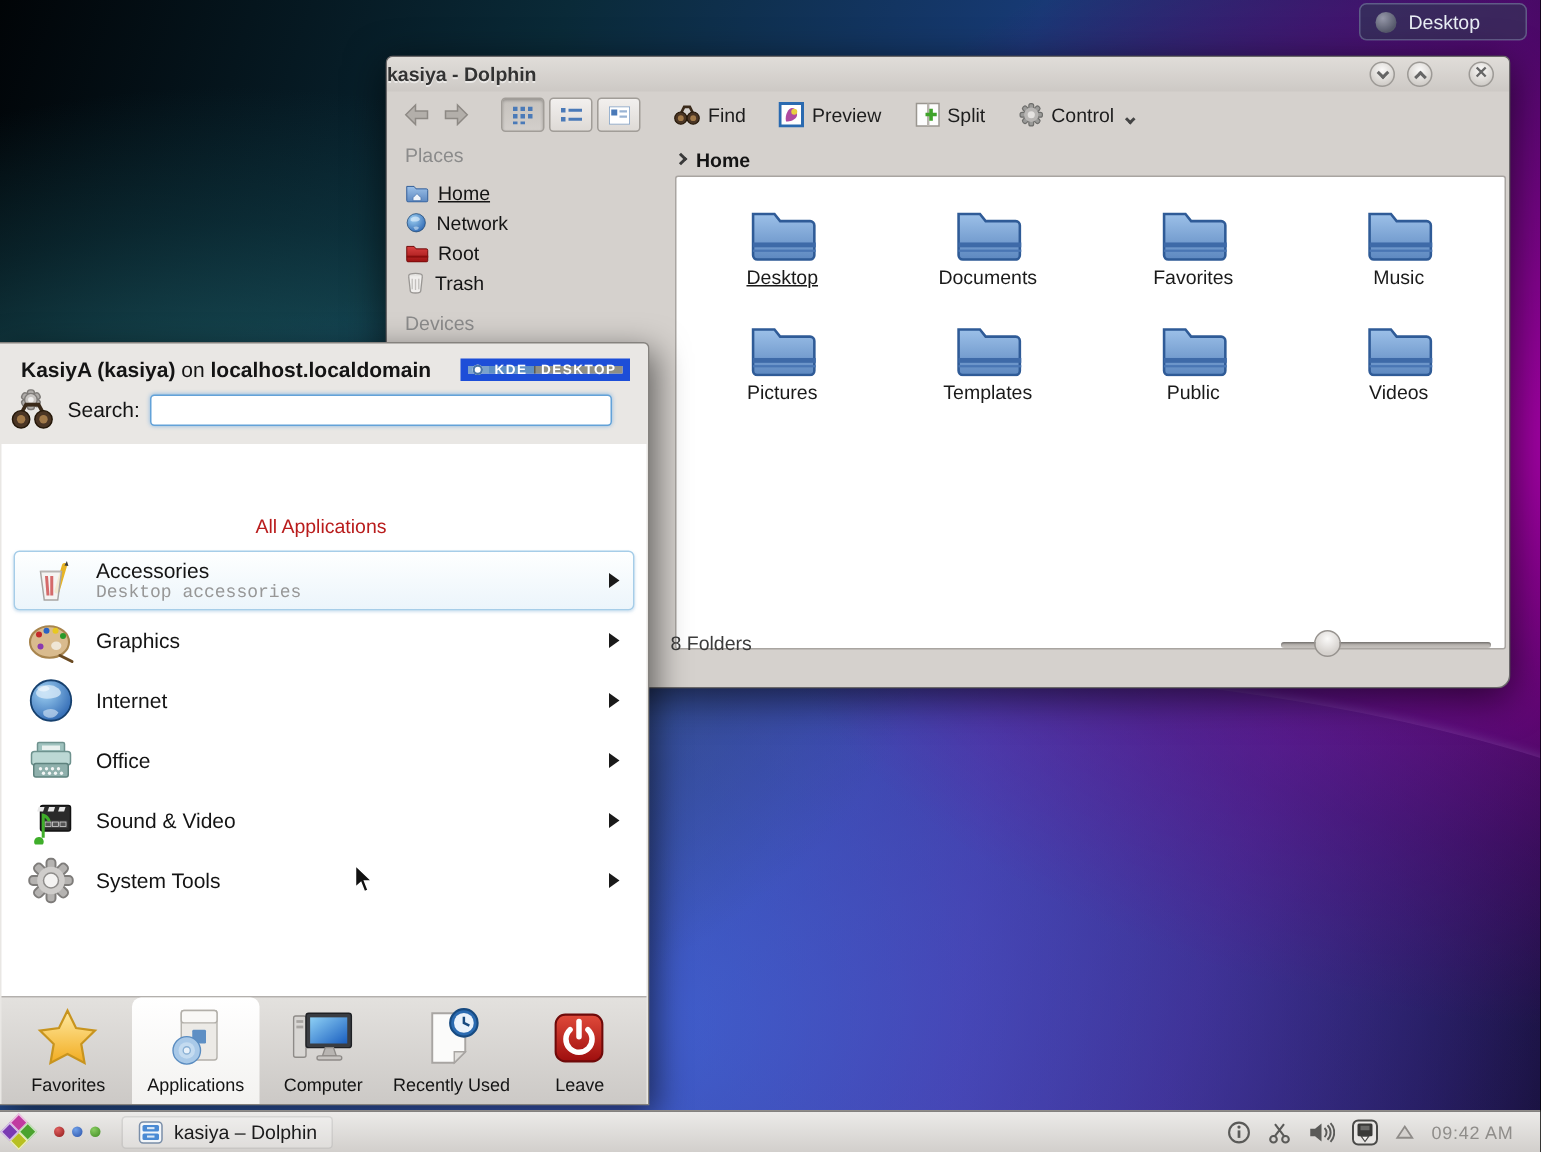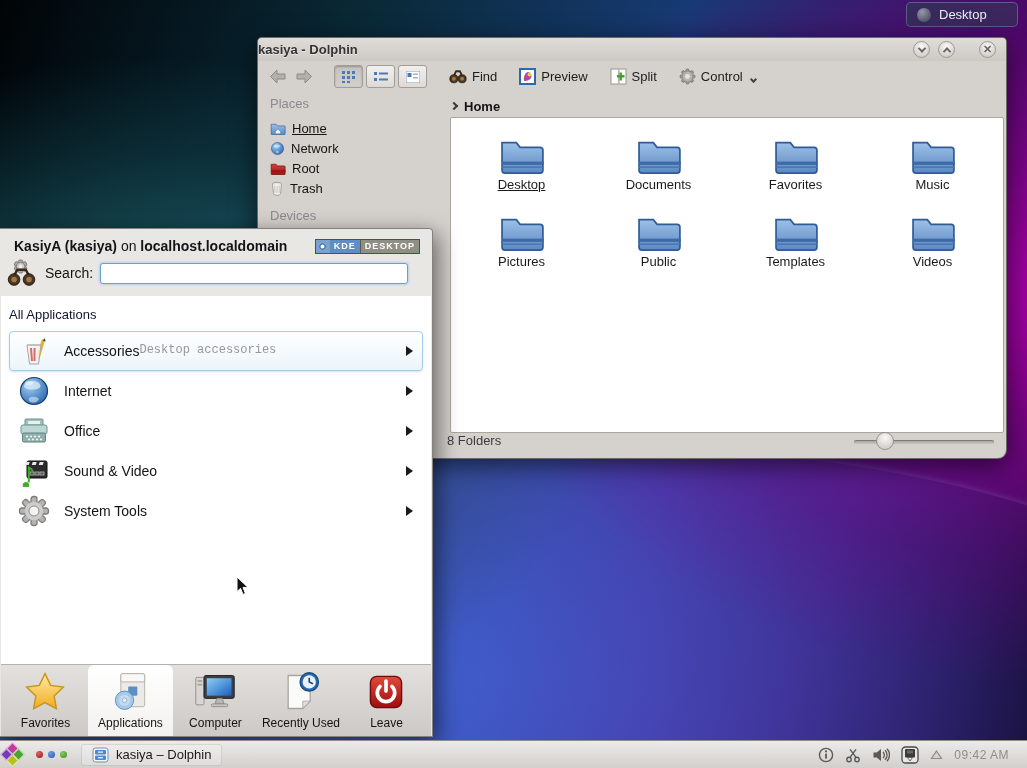--- a/index.html
+++ b/index.html
@@ -65,54 +65,54 @@
   .breadcrumb { display:flex; align-items:center; gap:7px; padding:4px 0 0 16px; height:24px; }
   .bc-chev { width:6px; height:6px; border-right:2px solid #3a3a3a; border-top:2px solid #3a3a3a; transform:rotate(45deg); }
   .bc-home { font-size:13px; font-weight:bold; color:#141414; }
   .viewport { position:absolute; left:15px; top:25px; width:554px; height:316px;
     background:#fff; border:1px solid #a9a5a1; border-radius:2px; padding:14px 2px 0 2px; }
   .foldergrid { display:grid; grid-template-columns:repeat(4,1fr); row-gap:2px; }
   .folder-cell { display:flex; flex-direction:column; align-items:center; gap:3px; padding-top:4px; height:75px; }
   .folder-name { font-size:13px; color:#1a1a1a; }
   .folder-name.underline { text-decoration:underline; }
 
-  .statusbar { position:absolute; left:0; right:0; bottom:4px; height:27px; display:flex; align-items:center; padding:0 12px; }
+  .statusbar { position:absolute; left:0; right:0; bottom:16px; height:27px; display:flex; align-items:center; padding:0 12px; }
   .status-text { font-size:13px; color:#3c3c3c; }
   .zoom-slider { margin-left:auto; width:140px; height:18px; position:relative; }
   .zs-track { position:absolute; left:0; right:0; top:8px; height:4px; border-radius:2px;
     background:linear-gradient(#a8a4a0,#c6c2be); box-shadow:inset 0 1px 1px rgba(0,0,0,.3); }
   .zs-handle { position:absolute; left:22px; top:0; width:18px; height:18px; border-radius:50%;
     border:1px solid #97938f; background:radial-gradient(circle at 50% 30%, #fbfaf9, #d5d1cd 70%); }
 
   
   .kickoff { position:absolute; left:0; top:228px; width:433px; height:509px; z-index:3;
     background:#e9e7e4; border:1px solid #85827e; border-left:none; border-radius:0 4px 0 0;
     box-shadow:4px 6px 22px rgba(0,0,0,.55); }
   .ko-header { display:flex; align-items:center; padding:9px 12px 2px 14px; }
   .ko-user { font-size:14px; color:#141414; }
   .ko-user b { font-weight:bold; }
-  .ko-badge { margin-left:auto; display:flex; align-items:stretch; border:1px solid #1d4ed8;
+  .ko-badge { margin-left:auto; display:flex; align-items:stretch; border:5px solid #1d4ed8;
     font-size:9px; font-weight:bold; letter-spacing:1px; height:15px; }
   .ko-badge .bicon { width:14px; background:#7aa2cc; display:flex; align-items:center; justify-content:center; }
   .ko-badge .bicon i { width:7px; height:7px; border-radius:50%; background:#fff;
     box-shadow:0 0 0 1.5px #4a76a8 inset; display:block; }
   .ko-badge .bkde { background:#5e8fc4; color:#fff; padding:1px 4px; display:flex; align-items:center; }
   .ko-badge .bdesk { background:#8f8f85; color:#fff; padding:1px 4px; display:flex; align-items:center; border-left:1px solid #5a5a55; }
   .ko-search { display:flex; align-items:center; padding:3px 24px 8px 6px; gap:7px; }
   .ko-search-label { font-size:14px; color:#141414; }
   .ko-input { flex:1; height:21px; border:1px solid #63a2d8; border-radius:3px; background:#fff;
     box-shadow:0 0 3px rgba(110,170,225,.8); font-size:13px; padding:0 4px;
     font-family:"Liberation Sans",sans-serif; outline:none; caret-color:#000; }
   .ko-list { position:absolute; left:1px; right:1px; top:67px; bottom:72px; background:#fff; padding:4px 8px 0 8px; overflow:hidden; }
-  .ko-list-header { text-align:left; font-size:13px; color:#0f172a; padding:7px 4px 9px 0; }
+  .ko-list-header { text-align:center; font-size:13px; color:#b91c1c; padding:7px 4px 9px 0;margin-top:36px; }
   .ko-item { position:relative; display:flex; align-items:center; height:40px; padding:0 26px 0 8px; border-radius:4px; border:1px solid transparent; }
   .ko-item.selected { border:1px solid #a6cde8;
     background:linear-gradient(#feffff,#ecf5fb); box-shadow:0 1px 2px rgba(120,170,210,.35); }
   .ko-item .iico { width:32px; height:32px; margin-right:14px; flex:none; }
-  .ko-item-text { display:flex; justify-content:center; }
+  .ko-item-text { display:flex; flex-direction:column; justify-content:center; }
   .ko-item-label { font-size:14px; color:#141414; }
   .ko-item-desc { font-size:12px; color:#979797;font-family:Liberation Mono, monospace; }
   .ko-arrow { position:absolute; right:9px; top:50%; margin-top:-5px; width:0; height:0;
     border-left:7px solid #1a1a1a; border-top:5px solid transparent; border-bottom:5px solid transparent; }
   .ko-footer { position:absolute; left:1px; right:1px; bottom:0; height:72px;
     background:linear-gradient(#e3e1de,#ccc9c6); border-top:1px solid #b3b0ad;
     display:flex; align-items:stretch; padding:0 2px; }
   .ko-tab { flex:1; display:flex; flex-direction:column; align-items:center; justify-content:flex-end;
     gap:2px; padding:5px 4px 6px 4px; }
   .ko-tab.selected { background:linear-gradient(#ffffff,#f3f2f0); border-radius:6px 6px 0 0; }
@@ -365,29 +365,29 @@
               <rect x="3" y="32" width="44" height="1.6" fill="#4a76b4"></rect>
             </svg>
           <span class="folder-name">Pictures</span>
         </div>
         <div class="folder-cell">
           <svg width="46" height="38" viewBox="0 0 48 40">
               <path d="M3 7 h15 l4 5 h21 a3 3 0 0 1 3 3 v21 a3 3 0 0 1 -3 3 H6 a3 3 0 0 1 -3 -3 Z" fill="url(#fgrad)" stroke="#2f5b97" stroke-width="1.8"></path>
               <rect x="3" y="27" width="44" height="3.4" fill="#3e6aa8"></rect>
               <rect x="3" y="32" width="44" height="1.6" fill="#4a76b4"></rect>
             </svg>
+          <span class="folder-name">Templates</span>
+        </div>
+        <div class="folder-cell">
+          <svg width="46" height="38" viewBox="0 0 48 40">
+              <path d="M3 7 h15 l4 5 h21 a3 3 0 0 1 3 3 v21 a3 3 0 0 1 -3 3 H6 a3 3 0 0 1 -3 -3 Z" fill="url(#fgrad)" stroke="#2f5b97" stroke-width="1.8"></path>
+              <rect x="3" y="27" width="44" height="3.4" fill="#3e6aa8"></rect>
+              <rect x="3" y="32" width="44" height="1.6" fill="#4a76b4"></rect>
+            </svg>
           <span class="folder-name">Public</span>
-        </div>
-        <div class="folder-cell">
-          <svg width="46" height="38" viewBox="0 0 48 40">
-              <path d="M3 7 h15 l4 5 h21 a3 3 0 0 1 3 3 v21 a3 3 0 0 1 -3 3 H6 a3 3 0 0 1 -3 -3 Z" fill="url(#fgrad)" stroke="#2f5b97" stroke-width="1.8"></path>
-              <rect x="3" y="27" width="44" height="3.4" fill="#3e6aa8"></rect>
-              <rect x="3" y="32" width="44" height="1.6" fill="#4a76b4"></rect>
-            </svg>
-          <span class="folder-name">Templates</span>
         </div>
         <div class="folder-cell">
           <svg width="46" height="38" viewBox="0 0 48 40">
               <path d="M3 7 h15 l4 5 h21 a3 3 0 0 1 3 3 v21 a3 3 0 0 1 -3 3 H6 a3 3 0 0 1 -3 -3 Z" fill="url(#fgrad)" stroke="#2f5b97" stroke-width="1.8"></path>
               <rect x="3" y="27" width="44" height="3.4" fill="#3e6aa8"></rect>
               <rect x="3" y="32" width="44" height="1.6" fill="#4a76b4"></rect>
             </svg>
           <span class="folder-name">Videos</span>
         </div>
       </div>
@@ -442,20 +442,36 @@
         <path d="M13 13 L14 26 M16.5 13 l0 13" stroke="#d46a6a" stroke-width="2"></path>
         <path d="M9 10 H23" stroke="#b8b5b2"></path>
       </svg>
       <div class="ko-item-text">
         <span class="ko-item-label">Accessories</span>
         <span class="ko-item-desc">Desktop accessories</span>
       </div>
       <div class="ko-arrow"></div>
     </div>
 
+    <div class="ko-item">
+      <svg class="iico" viewBox="0 0 32 32">
+        <ellipse cx="15" cy="17" rx="13" ry="10.5" fill="#d9bb8e" stroke="#a8854e" stroke-width="1.4"></ellipse>
+        <ellipse cx="19.5" cy="19.5" rx="3.4" ry="2.8" fill="#efe6d6"></ellipse>
+        <circle cx="8" cy="12" r="2" fill="#c42a2a"></circle>
+          <circle cx="13" cy="9.5" r="2" fill="#2a62c4"></circle>
+        <circle cx="19" cy="9.5" r="2" fill="#e8c820"></circle>
+          <circle cx="24" cy="13" r="2" fill="#2a9a2a"></circle>
+        <circle cx="9" cy="20" r="2" fill="#8a3ab0"></circle>
+        <path d="M22 26 L30 30" stroke="#6a4a22" stroke-width="2" stroke-linecap="round"></path>
+      </svg>
+      <div class="ko-item-text">
+          <span class="ko-item-label">Graphics</span>
+        </div>
+      <div class="ko-arrow"></div>
+    </div>
 
     <div class="ko-item">
       <svg class="iico" viewBox="0 0 32 32">
         <circle cx="16" cy="16" r="13.5" fill="url(#globegrad)" stroke="#16406e" stroke-width="1.2"></circle>
         <path d="M7 9 q7 -6 14 -1 q4 4 -2 6 q-8 2 -12 -1 q-2 -2 0 -4 Z" fill="#d6e8f8" opacity=".8"></path>
         <path d="M11 23 q6 -3 10 1 q-3 5 -8 3 q-3 -1 -2 -4 Z" fill="#cfe2f4" opacity=".65"></path>
         <ellipse cx="11" cy="8" rx="4" ry="2" fill="#fff" opacity=".5"></ellipse>
       </svg>
       <div class="ko-item-text">
           <span class="ko-item-label">Internet</span>

